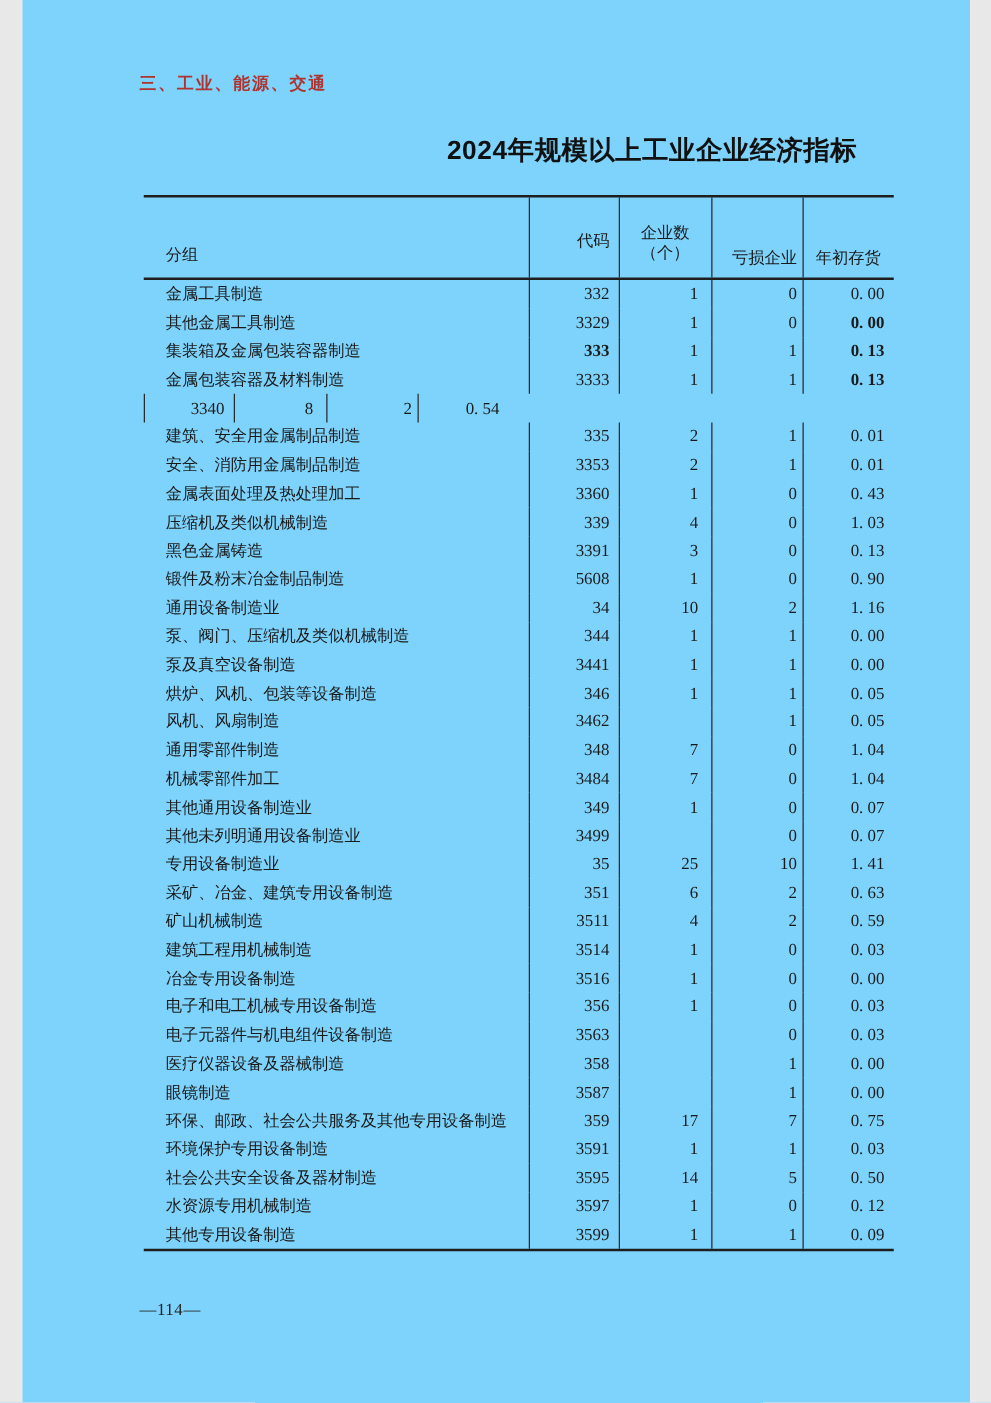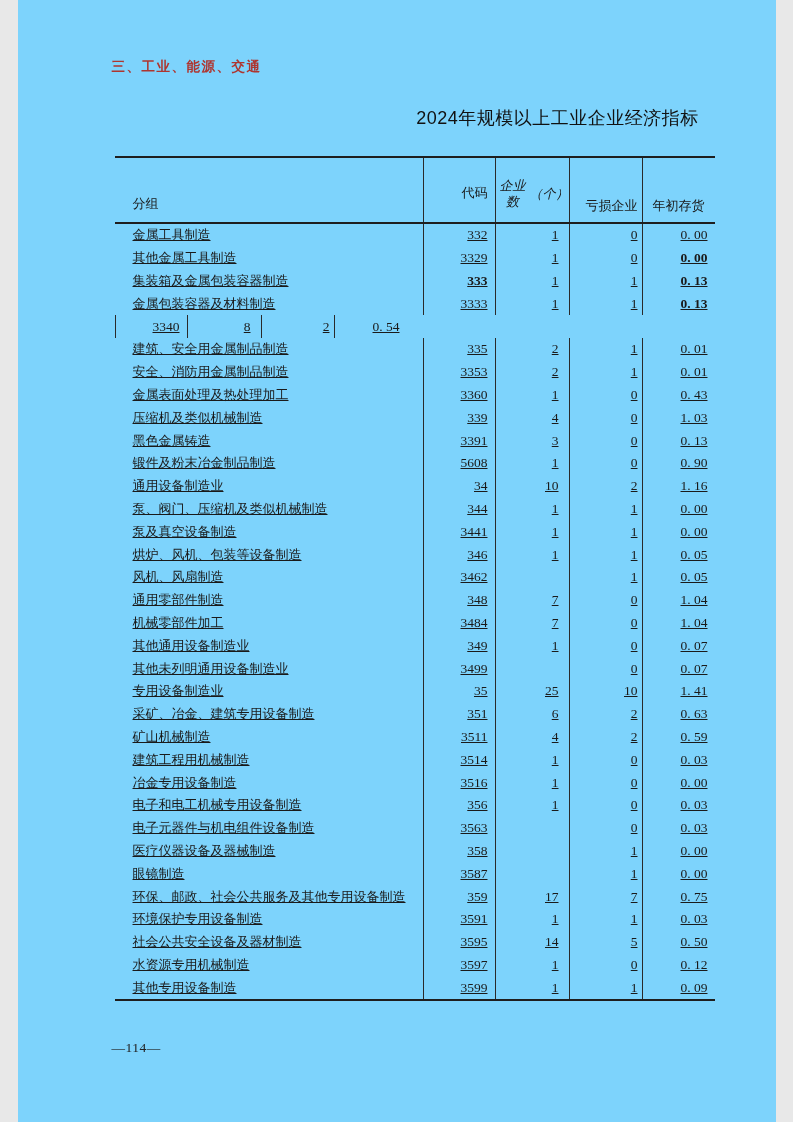--- a/index.html
+++ b/index.html
@@ -7,45 +7,45 @@
     position:relative;width:758px;height:1122px;background:#7dd3fc;
     font-family:"Liberation Serif","DejaVu Serif",serif;color:#1a1a1a;
     margin:0 auto;overflow:hidden;
   }
   .section-header{
     position:absolute;left:94px;top:58px;
     font-family:"Liberation Sans","DejaVu Sans",sans-serif;
     font-weight:bold;font-size:13.5px;letter-spacing:1.5px;color:#ae352f;
   }
   .doc-title{
-    position:absolute;left:340px;top:106px;width:400px;text-align:center;
+    position:absolute;left:340px;top:106px;width:400px;text-align:left;
     font-family:"Liberation Sans","DejaVu Sans",sans-serif;
-    font-weight:normal;font-size:18px;letter-spacing:0.5px;color:#111;
+    font-weight:bold;font-size:21px;letter-spacing:0.5px;color:#111;
   }
   .table{
     position:absolute;left:97px;top:156px;width:600px;
     border-top:2px solid #1e1e1e;border-bottom:2px solid #1e1e1e;
     box-sizing:border-box;
   }
   .thead{display:flex;height:64px;border-bottom:2px solid #1e1e1e;}
   .th{box-sizing:border-box;display:flex;font-size:13px;line-height:16px;}
   .cell{box-sizing:border-box;font-size:13px;white-space:nowrap;overflow:hidden;}
   .cg{width:308px;}
   .cc{width:72px;}
   .cn{width:74px;}
   .cl{width:73px;}
   .cv{width:73px;}
   .cc,.cn,.cl,.cv{border-left:1.4px solid #2a2a2a;}
   .th.cg{align-items:flex-end;padding:0 0 10px 18px;}
   .th.cc{align-items:center;justify-content:flex-end;padding:6px 7px 0 0;text-align:right;}
-  .th.cn{align-items:center;justify-content:center;text-align:center;flex-direction:row;padding-top:8px;font-style:italic;}
+  .th.cn{align-items:center;justify-content:center;text-align:center;flex-direction:column;padding-top:8px;}
   .th.cl{align-items:flex-end;justify-content:flex-end;padding:0 4px 8px 0;}
   .th.cv{align-items:flex-end;justify-content:center;padding:16px 0 8px 0;}
   .tbody{display:block;}
-  .trow{display:flex;height:22.8px;align-items:flex-end;text-decoration:underline;}
+  .trow{display:flex;height:22.8px;align-items:flex-end;}
   .trow .cell{height:100%;display:flex;align-items:center;}
   .trow .cg{padding-left:18px;}
   .num{font-family:"Liberation Serif","DejaVu Serif",serif;font-size:13.5px;justify-content:flex-end;}
   .trow .cc{padding-right:7px;}
   .trow .cn{padding-right:10px;}
   .trow .cl{padding-right:4px;}
   .trow .cv{padding-right:7px;}
   .bold{font-weight:bold;}
   .page-number{
     position:absolute;left:94px;top:1040px;

